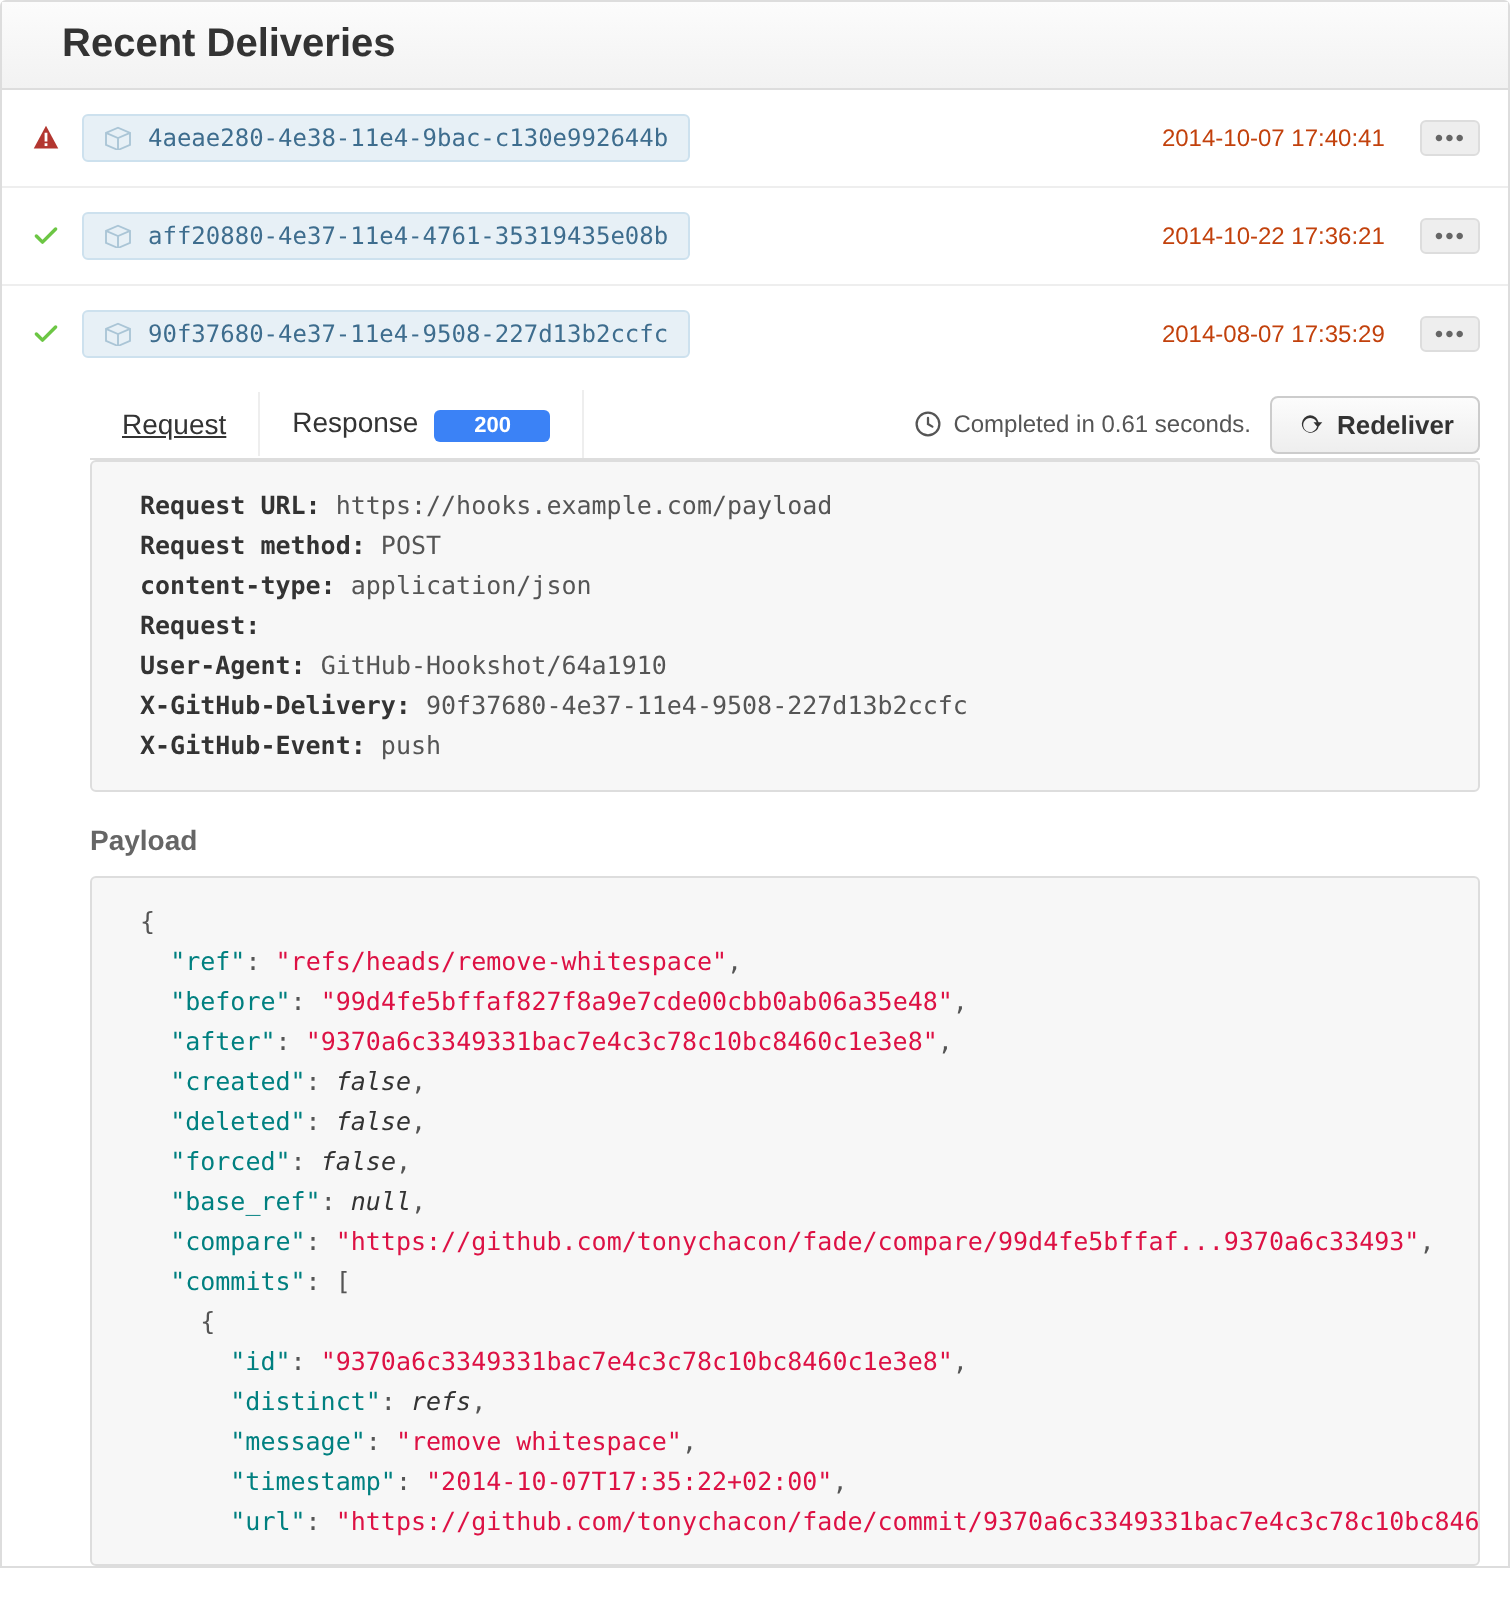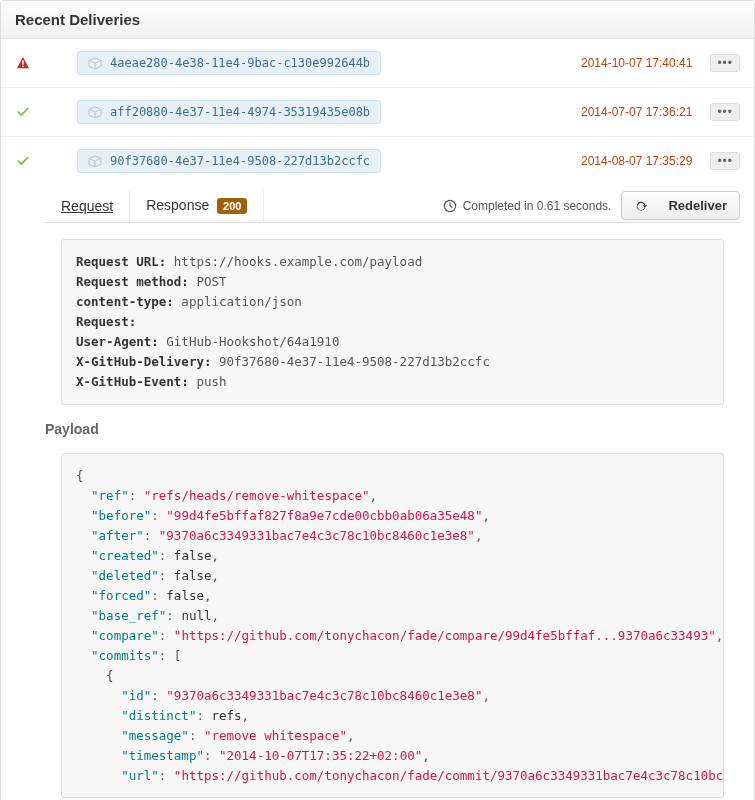--- a/index.html
+++ b/index.html
@@ -8,23 +8,23 @@
     font-family: -apple-system, BlinkMacSystemFont, "Segoe UI", Helvetica, Arial, sans-serif;
     font-size: 13px;
     color: #333;
     background: #fff;
     width: 755px;
   }
   .panel { border: 1px solid #ddd; border-radius: 3px 3px 0 0; }
   .panel-header {
     background: linear-gradient(#fcfcfc,#f2f2f2);
     border-bottom: 1px solid #ddd;
-    padding: 10px 14px;
+    padding: 10px 30px;
     font-weight: 600;
-    font-size: 15px;
+    font-size: 20px;
     color: #333;
   }
   .delivery-row {
     display: flex;
     align-items: center;
     padding: 12px 14px;
     border-bottom: 1px solid #eee;
     gap: 10px;
   }
   .delivery-row:last-of-type { border-bottom: none; }
@@ -33,21 +33,20 @@
     display: inline-flex;
     align-items: center;
     gap: 8px;
     background: #e7f0f6;
     border: 1px solid #cde1ee;
     border-radius: 3px;
     padding: 4px 10px;
     font-family: "SFMono-Regular", Consolas, Menlo, monospace;
     font-size: 12px;
     color: #3e6d8e;
-    margin-left: 36px;
   }
   .guid-chip svg { opacity: 0.55; }
   .spacer { flex: 1; }
   .timestamp { color: #c2410c; font-size: 12px; margin-right:8px; }
   .dots-btn {
     background: #eee;
     border: 1px solid #ddd;
     border-radius: 3px;
     padding: 2px 6px;
     cursor: pointer;
@@ -67,68 +66,68 @@
   .tab {
     padding: 8px 16px;
     font-size: 14px;
     color: #333;
     cursor: pointer;
     border-right: 1px solid #eee;
   }
   .tab.active { font-weight: 400; color: #333; text-decoration: underline; }
   .badge-200 {
     display:inline-block;
-    background:#a16207;
+    background:#3b82f6;
     color:#fff;
     border-radius:3px;
     font-size:11px;
-    padding:2px 6px;
+    padding:2px 20px;
     font-weight:600;
     margin-left:4px;
   }
   .completion {
     margin-left:auto;
     display:flex;
     align-items:center;
     gap:6px;
     color:#555;
     font-size:12px;
     padding-right:10px;
   }
   .redeliver-btn {
     display:inline-flex;
     align-items:center;
-    gap:20px;
+    gap:6px;
     background: linear-gradient(#fcfcfc,#eee);
     border:1px solid #ccc;
     border-radius:4px;
     padding:6px 12px;
     font-weight:600;
     font-size:13px;
     cursor:pointer;
     color:#333;
   }
   .section-title { font-weight:600; color:#666; font-size:14px; margin:16px 0 10px; }
   pre.code {
     background:#f7f7f7;
     border:1px solid #ddd;
     border-radius:3px;
-    padding:12px 14px;
+    padding:12px 24px;
     font-family:"SFMono-Regular",Consolas,Menlo,monospace;
     font-size:12.5px;
     line-height:1.6;
     color:#555;
     white-space:pre;
     overflow:hidden;
-    margin:16px;
+    margin:0;
   }
   pre.code .hk { font-weight:700; color:#333; }
   pre.payload .key { color:#008080; }
   pre.payload .str { color:#d14; }
-  pre.payload .lit { color:#333; }
+  pre.payload .lit { color:#333;font-style:italic; }
   .clock-icon { width:14px; height:14px; }
 </style>
 </head>
 <body>
 
 <div class="panel">
   <div class="panel-header">Recent Deliveries</div>
 
   <div id="deliveries-list">
       <div class="delivery-row">
@@ -152,24 +151,24 @@
       <div class="delivery-row">
         <span class="status-icon">
           <svg width="14" height="14" viewBox="0 0 16 16">
             <path d="M13.5 4L6 11.5 2.5 8" fill="none" stroke="#6cc644" stroke-width="2" stroke-linecap="round" stroke-linejoin="round"></path>
           </svg>
         </span>
         <span class="guid-chip">
           <svg width="14" height="12" viewBox="0 0 16 14">
             <path d="M1 4l7-3 7 3v7l-7 3-7-3z M1 4l7 3 7-3 M8 7v7" fill="none" stroke="#7aa3bd" stroke-width="1.1"></path>
           </svg>
-          <span>aff20880-4e37-11e4-4974-35319435e08b</span>
+          <span>aff20880-4e37-11e4-4761-35319435e08b</span>
         </span>
         <span class="spacer"></span>
-        <span class="timestamp">2014-07-07 17:36:21</span>
+        <span class="timestamp">2014-10-22 17:36:21</span>
         <button class="dots-btn">•••</button>
       </div>
       <div class="delivery-row">
         <span class="status-icon">
           <svg width="14" height="14" viewBox="0 0 16 16">
             <path d="M13.5 4L6 11.5 2.5 8" fill="none" stroke="#6cc644" stroke-width="2" stroke-linecap="round" stroke-linejoin="round"></path>
           </svg>
         </span>
         <span class="guid-chip">
           <svg width="14" height="12" viewBox="0 0 16 14">

